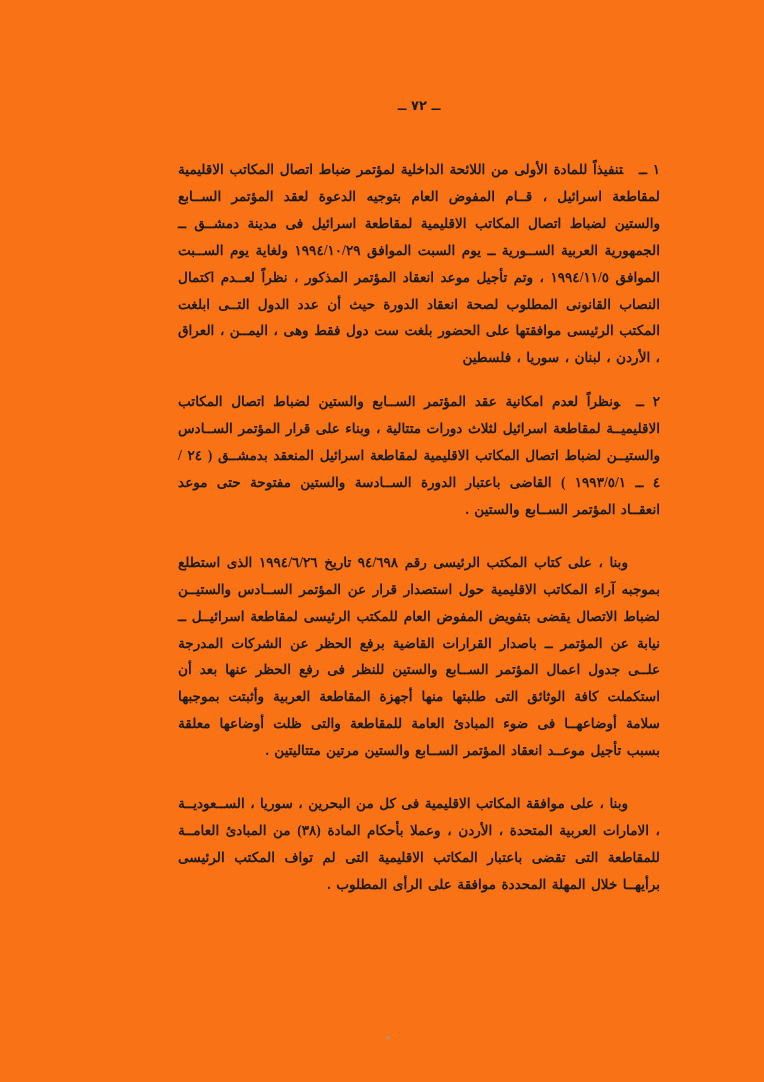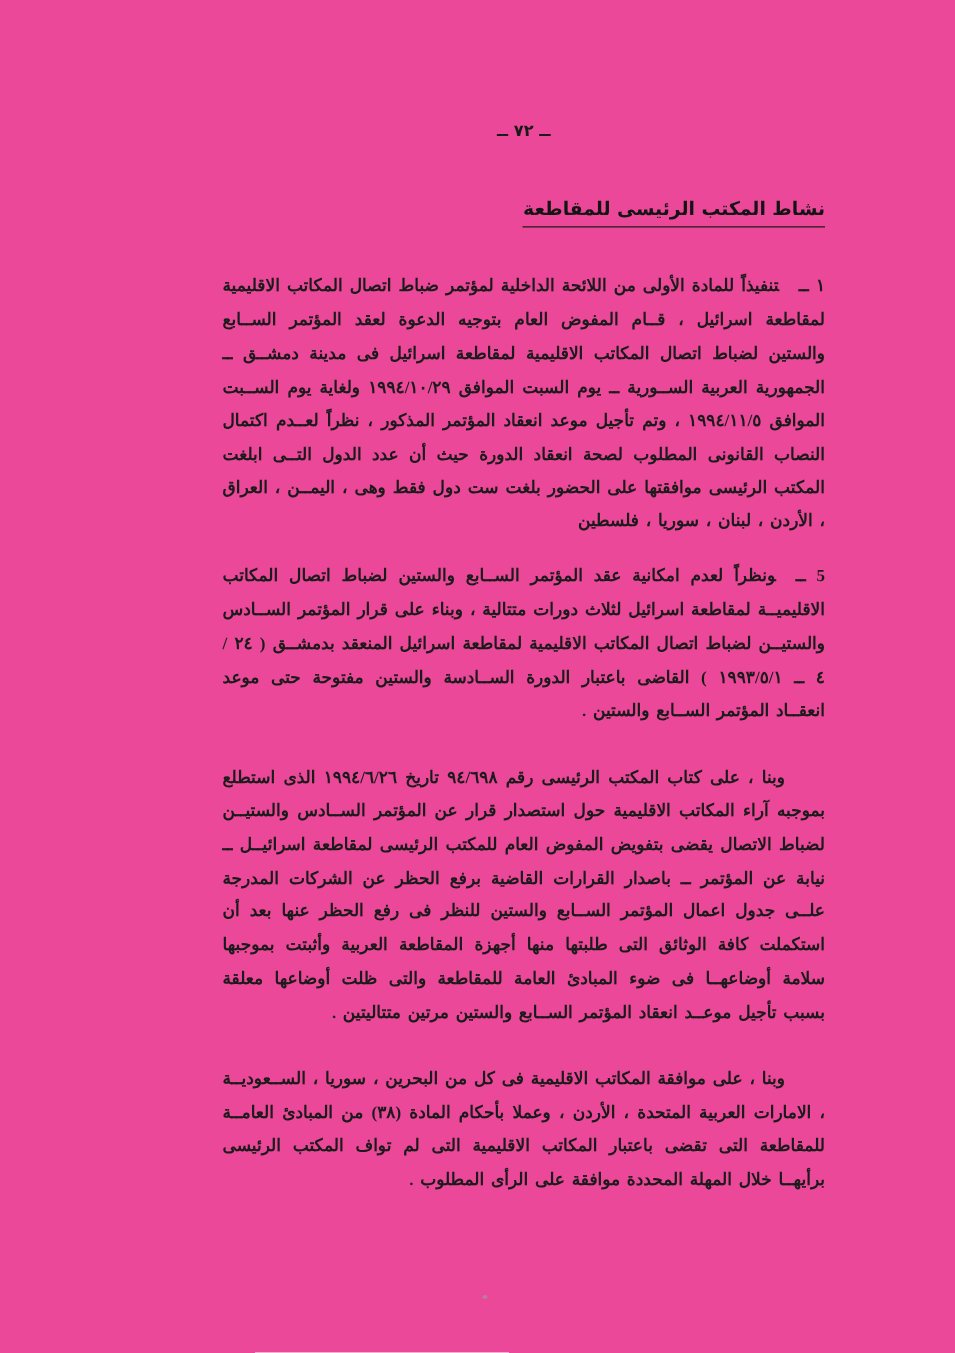--- a/index.html
+++ b/index.html
@@ -7,21 +7,21 @@
   html, body {
     background: #ffffff;
     font-family: "DejaVu Sans", sans-serif;
   }
 
   .page {
     position: relative;
     width: 764px;
     height: 1082px;
     margin: 0 auto;
-    background: #ec4899;
+    background: #f97316;
     color: #161616;
     direction: rtl;
     padding: 98px 104px 0 178px; 
     overflow: hidden;
   }
 
   .page-number {
     text-align: center;
     font-size: 13px;
     font-weight: bold;
@@ -78,32 +78,29 @@
     opacity: 0.7;
   }
 </style>
 </head>
 <body>
 
 <div class="page">
 
   <div class="page-number">ــ  ٧٢  ــ</div>
 
-  <div>
-    <span class="doc-title">نشاط المكتب الرئيسى للمقاطعة</span>
-  </div>
 
   <div class="content">
 
     <p class="para">
       <span class="marker">١ ــ</span><span>تنفيذاً للمادة الأولى من اللائحة الداخلية لمؤتمر ضباط اتصال المكاتب الاقليمية لمقاطعة اسرائيل ، قــام المفوض العام بتوجيه الدعوة لعقد المؤتمر الســابع والستين لضباط اتصال المكاتب الاقليمية لمقاطعة اسرائيل فى مدينة دمشــق ــ الجمهورية العربية الســورية ــ يوم السبت الموافق ١٩٩٤/١٠/٢٩ ولغاية يوم الســبت الموافق ١٩٩٤/١١/٥ ، وتم تأجيل موعد انعقاد المؤتمر المذكور ، نظراً لعــدم اكتمال النصاب القانونى المطلوب لصحة انعقاد الدورة حيث أن عدد الدول التــى ابلغت المكتب الرئيسى موافقتها على الحضور بلغت ست دول فقط وهى ، اليمــن ، العراق ، الأردن ، لبنان ، سوريا ، فلسطين</span>
     </p>
 
     <p class="para">
-      <span class="marker">5 ــ</span><span>ونظراً لعدم امكانية عقد المؤتمر الســابع والستين لضباط اتصال المكاتب الاقليميــة لمقاطعة اسرائيل لثلاث دورات متتالية ، وبناء على قرار المؤتمر الســادس والستيــن لضباط اتصال المكاتب الاقليمية لمقاطعة اسرائيل المنعقد بدمشــق ( ٢٤ / ٤ ــ ١٩٩٣/٥/١ ) القاضى باعتبار الدورة الســادسة والستين مفتوحة حتى موعد انعقــاد المؤتمر الســابع والستين .</span>
+      <span class="marker">٢ ــ</span><span>ونظراً لعدم امكانية عقد المؤتمر الســابع والستين لضباط اتصال المكاتب الاقليميــة لمقاطعة اسرائيل لثلاث دورات متتالية ، وبناء على قرار المؤتمر الســادس والستيــن لضباط اتصال المكاتب الاقليمية لمقاطعة اسرائيل المنعقد بدمشــق ( ٢٤ / ٤ ــ ١٩٩٣/٥/١ ) القاضى باعتبار الدورة الســادسة والستين مفتوحة حتى موعد انعقــاد المؤتمر الســابع والستين .</span>
     </p>
 
     <p class="para indented gap-before">
       <span>وبنا ، على كتاب المكتب الرئيسى رقم ٩٤/٦٩٨ تاريخ ١٩٩٤/٦/٢٦ الذى استطلع بموجبه آراء المكاتب الاقليمية حول استصدار قرار عن المؤتمر الســادس والستيــن لضباط الاتصال يقضى بتفويض المفوض العام للمكتب الرئيسى لمقاطعة اسرائيــل ــ نيابة عن المؤتمر ــ باصدار القرارات القاضية برفع الحظر عن الشركات المدرجة علــى جدول اعمال المؤتمر الســابع والستين للنظر فى رفع الحظر عنها بعد أن استكملت كافة الوثائق التى طلبتها منها أجهزة المقاطعة العربية وأثبتت بموجبها سلامة أوضاعهــا فى ضوء المبادئ العامة للمقاطعة والتى ظلت أوضاعها معلقة بسبب تأجيل موعــد انعقاد المؤتمر الســابع والستين مرتين متتاليتين .</span>
     </p>
 
     <p class="para indented gap-before">
       <span>وبنا ، على موافقة المكاتب الاقليمية فى كل من البحرين ، سوريا ، الســعوديــة ، الامارات العربية المتحدة ، الأردن ، وعملا بأحكام المادة (٣٨) من المبادئ العامــة للمقاطعة التى تقضى باعتبار المكاتب الاقليمية التى لم تواف المكتب الرئيسى برأيهــا خلال المهلة المحددة موافقة على الرأى المطلوب .</span>
     </p>
 

